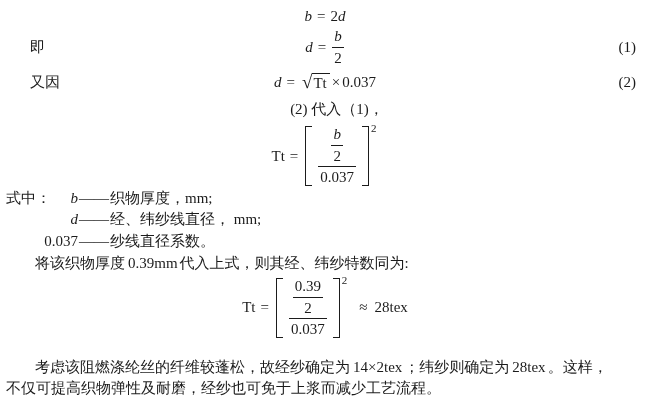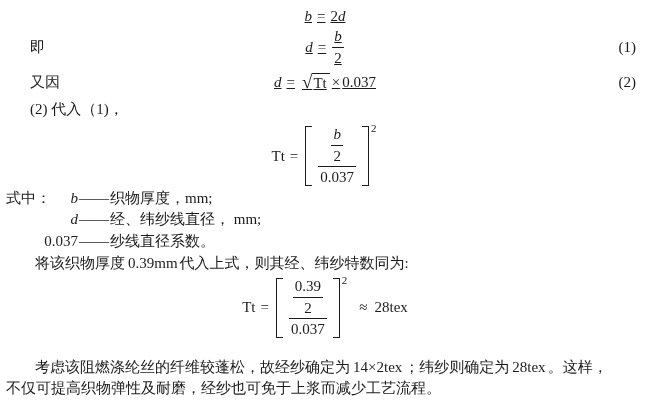--- a/index.html
+++ b/index.html
@@ -13,21 +13,21 @@
     font-size:15px;
     padding:5px 8px 0 6px;
     overflow:hidden;
   }
   .math{font-family:"Liberation Serif","DejaVu Serif",serif;}
   .var{font-style:italic;}
   .rel{margin:0 5px;}
   .tight-rel{margin:0 2px;}
 
   
-  .eq-row{position:relative;display:flex;align-items:center;justify-content:center;text-decoration:underline;}
+  .eq-row{position:relative;display:flex;align-items:center;justify-content:center;}
   .eq-label{position:absolute;left:24px;top:50%;transform:translateY(-50%);}
   .eq-number{position:absolute;right:8px;top:50%;transform:translateY(-50%);}
 
   
   .frac{display:inline-flex;flex-direction:column;align-items:center;text-align:center;line-height:1.1;vertical-align:middle;}
   .frac .bar{align-self:stretch;height:0;border-top:1.4px solid currentColor;margin:2px 1px;}
   .frac .num,.frac .den{padding:0 3px;}
 
   
   .sqrt{display:inline-flex;align-items:stretch;margin-left:2px;}
@@ -51,21 +51,21 @@
   .where-head{width:72px;display:flex;justify-content:flex-end;flex-shrink:0;}
   .where-head .prefix{margin-right:auto;}
   .dash{padding:0 1px;}
 
   
   .para{line-height:1.42;}
   .indent{padding-left:29px;}
   .row0{height:22px;}
   .row1{height:40px;}
   .row2{height:28px;margin-top:1px;}
-  .subst-note{margin-top:3px;padding-left:24px;height:21px;}
+  .subst-note{margin-top:3px;padding-left:24px;height:21px;text-align:center;}
   .p-subst{margin-top:1px;height:22px;}
   .p-consider1{margin-top:19px;height:21px;}
   .p-consider2{height:21px;}
   .p-item2{margin-top:2px;height:24px;}
   .bold{font-weight:bold;}
   .t-gap{margin-right:13px;}
   .num-gap{margin-left:3px;margin-right:2px;}
   sup{font-size:10px;line-height:0;}
 </style>
 </head>

